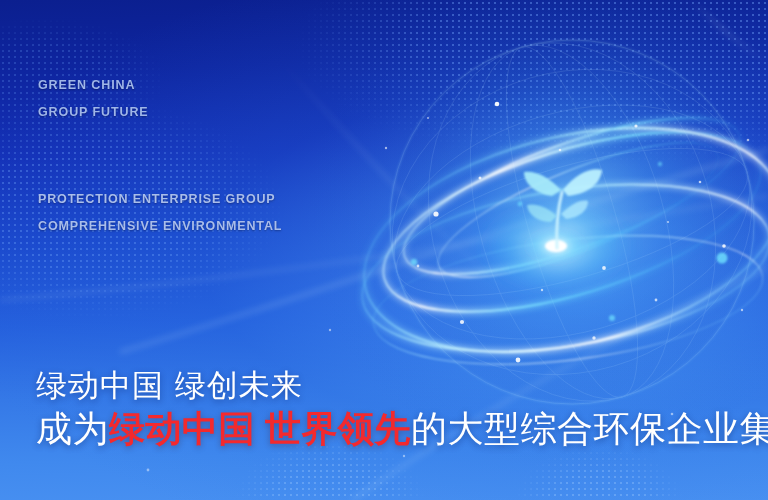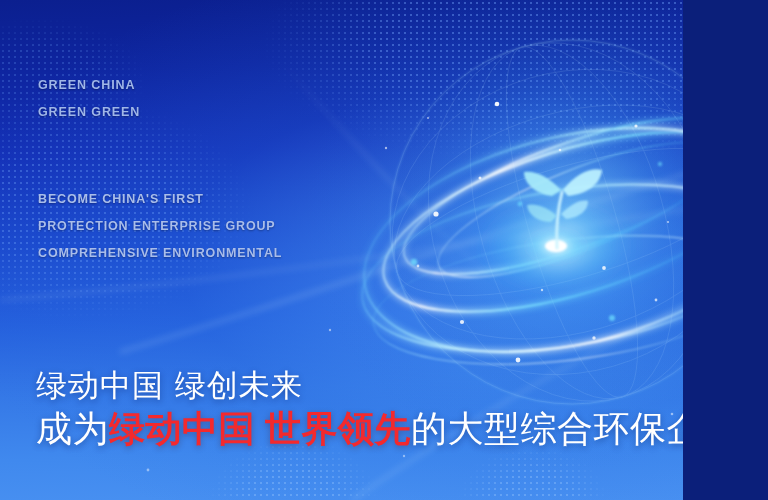--- a/index.html
+++ b/index.html
@@ -2,21 +2,21 @@
 <html><head>
 <meta charset="utf-8">
 <style>
   html, body {
     margin: 0;
     padding: 0;
     background: #0b1f7a;
   }
   #banner {
     position: relative;
-    width: 683px;
+    width: 768px;
     height: 500px;
     overflow: hidden;
     font-family: "Liberation Sans", "DejaVu Sans", sans-serif;
     background:
       radial-gradient(ellipse 120% 90% at 72% 52%, rgba(90,170,255,0.55) 0%, rgba(40,110,225,0.22) 38%, rgba(10,40,160,0.0) 68%),
       linear-gradient(178deg,
         #0b1f8f 0%,
         #0e25a0 14%,
         #1431b8 30%,
         #1a47cc 46%,
@@ -272,25 +272,24 @@
       <circle cx="722" cy="258" r="5.5" opacity="0.8" filter="url(#fBlurS)"></circle>
       <circle cx="414" cy="262" r="3.2" opacity="0.7" filter="url(#fBlurS)"></circle>
       <circle cx="612" cy="318" r="3.0" opacity="0.7" filter="url(#fBlurS)"></circle>
       <circle cx="520" cy="204" r="2.4" opacity="0.6" filter="url(#fBlurS)"></circle>
       <circle cx="660" cy="164" r="2.2" opacity="0.55" filter="url(#fBlurS)"></circle>
     </g>
   </svg>
 
   <div class="eyebrow-block">
     <div class="eyebrow-line">GREEN CHINA</div>
-    <div class="eyebrow-line">GREEN GREEN</div>
+    <div class="eyebrow-line">GROUP FUTURE</div>
   </div>
 
   <div class="tagline-block">
-    <div class="tagline-line">BECOME CHINA'S FIRST</div>
     <div class="tagline-line">PROTECTION ENTERPRISE GROUP</div>
     <div class="tagline-line">COMPREHENSIVE ENVIRONMENTAL</div>
   </div>
 
   <div class="headline-block">
     <div class="headline-cn-1">绿动中国 绿创未来</div>
     <div class="headline-cn-2"><span>成为</span><span class="hl">绿动中国</span><span class="spacer-gap"></span><span class="hl">世界领先</span><span>的大型综合环保企业集团</span></div>
   </div>
 
 </div>

